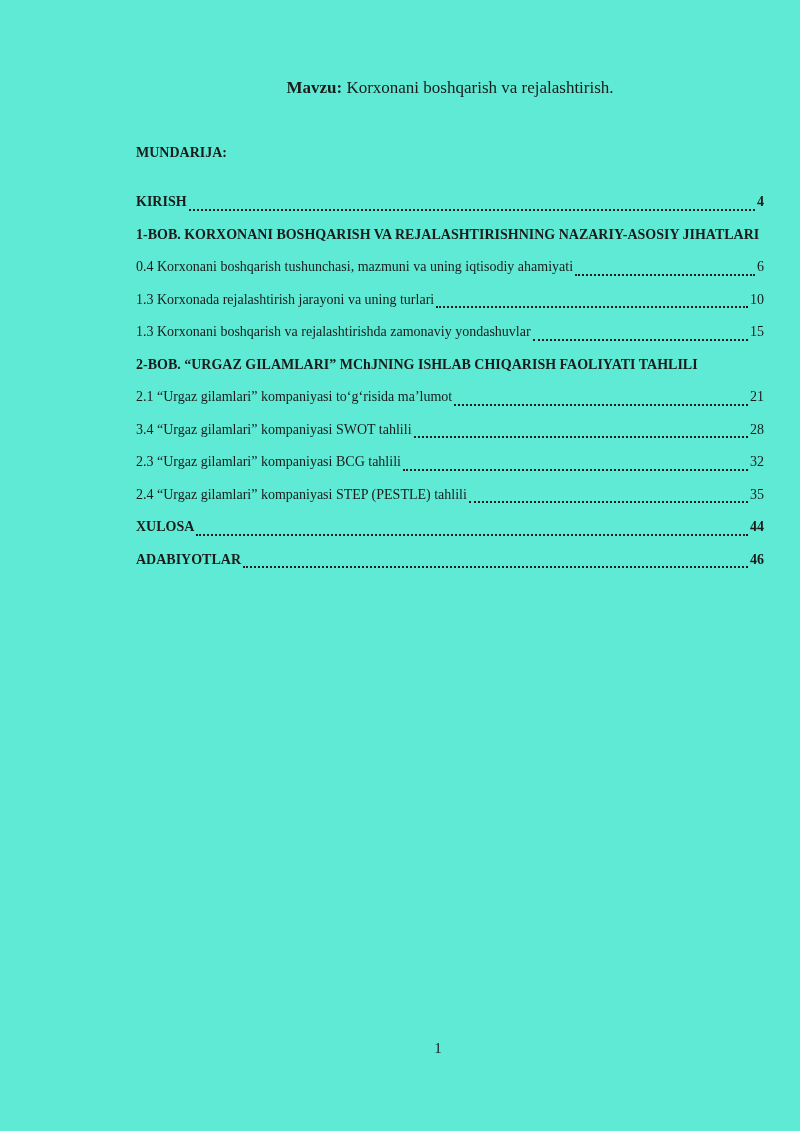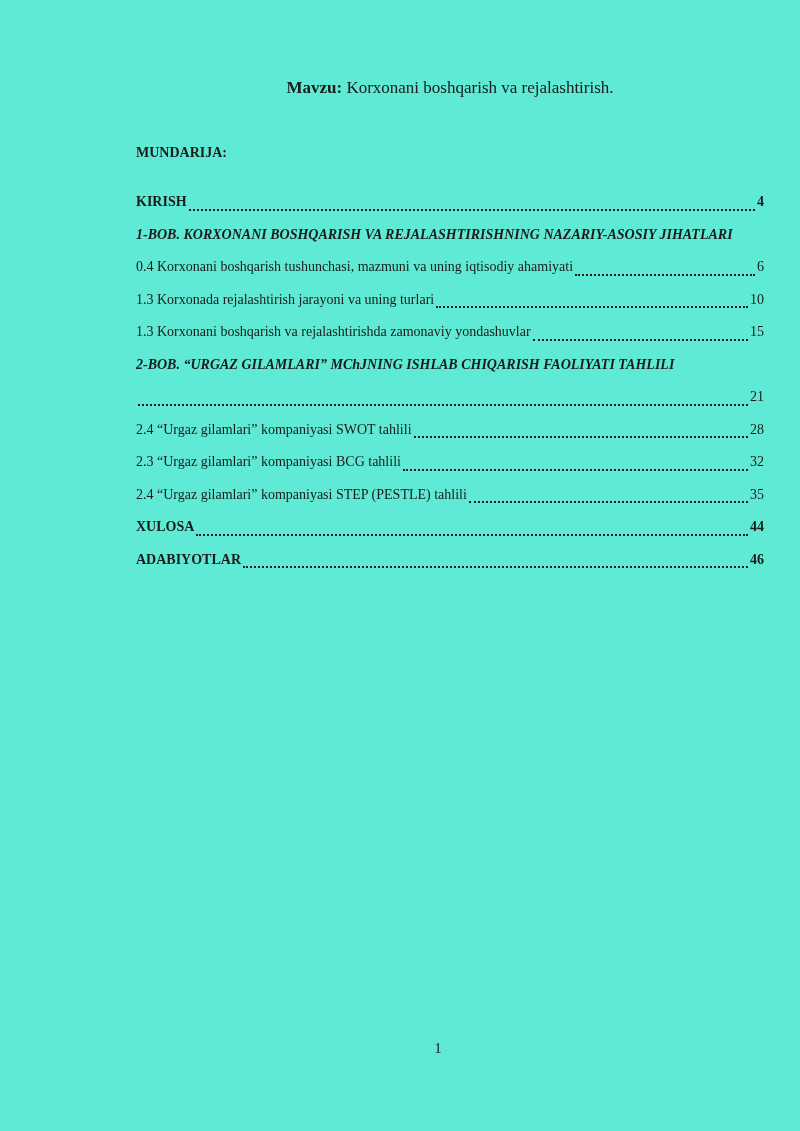--- a/index.html
+++ b/index.html
@@ -57,21 +57,20 @@
   }
   .toc-row.block {
     display: block;
   }
   .toc-row .label {
     flex: 0 1 auto;
     white-space: nowrap;
   }
   .toc-row.block .label {
     white-space: normal;
-    font-style: italic;
   }
   .toc-row.bold {
     font-weight: bold;
   }
   .leader {
     flex: 1 1 auto;
     min-width: 10px;
     align-self: flex-end;
     border-bottom: 2px dotted #1b1b1b;
     margin: 0 2px 8px 2px;
@@ -134,26 +133,27 @@
       <span class="label">1.3 Korxonani boshqarish va rejalashtirishda zamonaviy yondashuvlar</span>
       <span class="leader"></span>
       <span class="pagenum">15</span>
     </div>
 
     <div class="toc-row bold block">
       <span class="label">2-BOB. “URGAZ GILAMLARI” MChJNING ISHLAB CHIQARISH FAOLIYATI TAHLILI</span>
     </div>
 
     <div class="toc-row">
+      <span class="label">2.1 “Urgaz gilamlari” kompaniyasi to‘g‘risida ma’lumot</span>
       <span class="leader"></span>
       <span class="pagenum">21</span>
     </div>
 
     <div class="toc-row">
-      <span class="label">2.4 “Urgaz gilamlari” kompaniyasi SWOT tahlili</span>
+      <span class="label">3.4 “Urgaz gilamlari” kompaniyasi SWOT tahlili</span>
       <span class="leader"></span>
       <span class="pagenum">28</span>
     </div>
 
     <div class="toc-row">
       <span class="label">2.3 “Urgaz gilamlari” kompaniyasi BCG tahlili</span>
       <span class="leader"></span>
       <span class="pagenum">32</span>
     </div>
 

